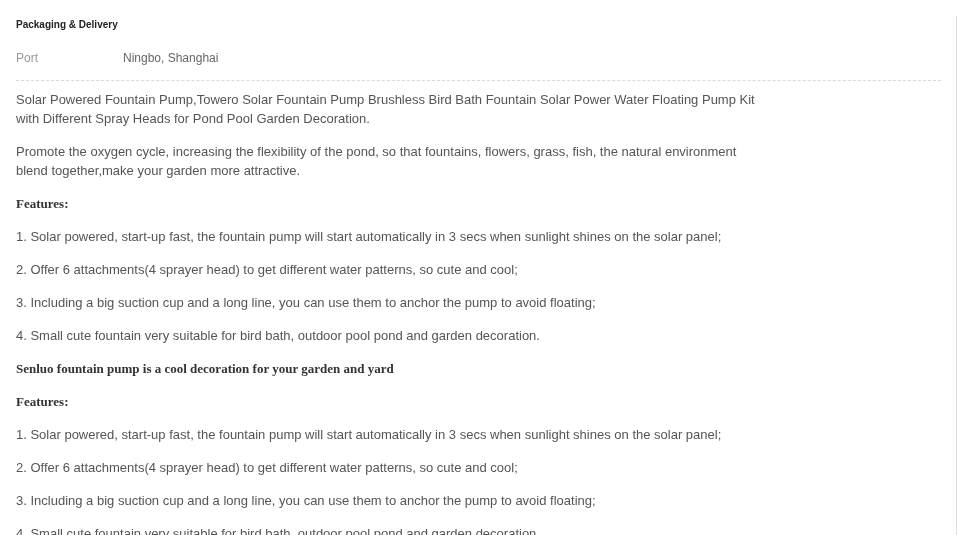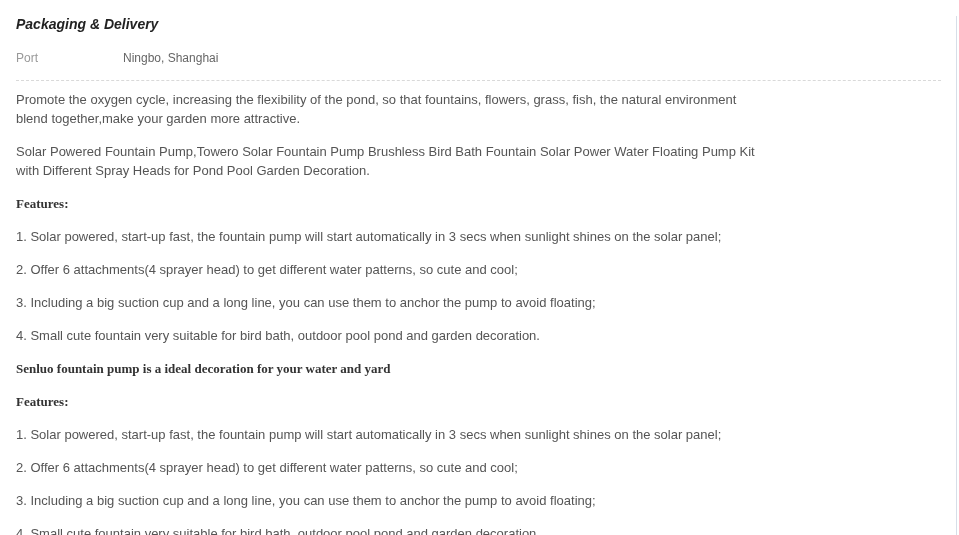--- a/index.html
+++ b/index.html
@@ -11,25 +11,24 @@
     font-family: "Liberation Sans", "DejaVu Sans", sans-serif;
   }
   .page {
     position: relative;
     width: 959px;
     height: 535px;
     padding: 0 16px;
   }
   .section-title {
     margin-top: 16px;
-    font-size: 14px;
+    font-size: 10px;
     line-height: 17px;
     font-weight: bold;
     color: #222222;
-    font-style: italic;
   }
   .port-row {
     margin-top: 18px;
     font-size: 12px;
     line-height: 14px;
   }
   .port-label {
     display: inline-block;
     width: 107px;
     color: #999999;
@@ -73,30 +72,30 @@
 
   <h2 class="section-title">Packaging &amp; Delivery</h2>
 
   <div class="port-row">
     <span class="port-label">Port</span><span class="port-value">Ningbo, Shanghai</span>
   </div>
 
   <div class="divider"></div>
 
   <div class="content">
+    <p>Solar Powered Fountain Pump,Towero Solar Fountain Pump Brushless Bird Bath Fountain Solar Power Water Floating Pump Kit
+with Different Spray Heads for Pond Pool Garden Decoration.</p>
     <p>Promote the oxygen cycle, increasing the flexibility of the pond, so that fountains, flowers, grass, fish, the natural environment
 blend together,make your garden more attractive.</p>
-    <p>Solar Powered Fountain Pump,Towero Solar Fountain Pump Brushless Bird Bath Fountain Solar Power Water Floating Pump Kit
-with Different Spray Heads for Pond Pool Garden Decoration.</p>
     <p class="bold">Features:</p>
     <p>1. Solar powered, start-up fast, the fountain pump will start automatically in 3 secs when sunlight shines on the solar panel;</p>
     <p>2. Offer 6 attachments(4 sprayer head) to get different water patterns, so cute and cool;</p>
     <p>3. Including a big suction cup and a long line, you can use them to anchor the pump to avoid floating;</p>
     <p>4. Small cute fountain very suitable for bird bath, outdoor pool pond and garden decoration.</p>
-    <p class="bold">Senluo fountain pump is a ideal decoration for your water and yard</p>
+    <p class="bold">Senluo fountain pump is a cool decoration for your garden and yard</p>
     <p class="bold">Features:</p>
     <p>1. Solar powered, start-up fast, the fountain pump will start automatically in 3 secs when sunlight shines on the solar panel;</p>
     <p>2. Offer 6 attachments(4 sprayer head) to get different water patterns, so cute and cool;</p>
     <p>3. Including a big suction cup and a long line, you can use them to anchor the pump to avoid floating;</p>
     <p>4. Small cute fountain very suitable for bird bath, outdoor pool pond and garden decoration.</p>
   </div>
 
   <div class="right-border"></div>
 
 </div>

